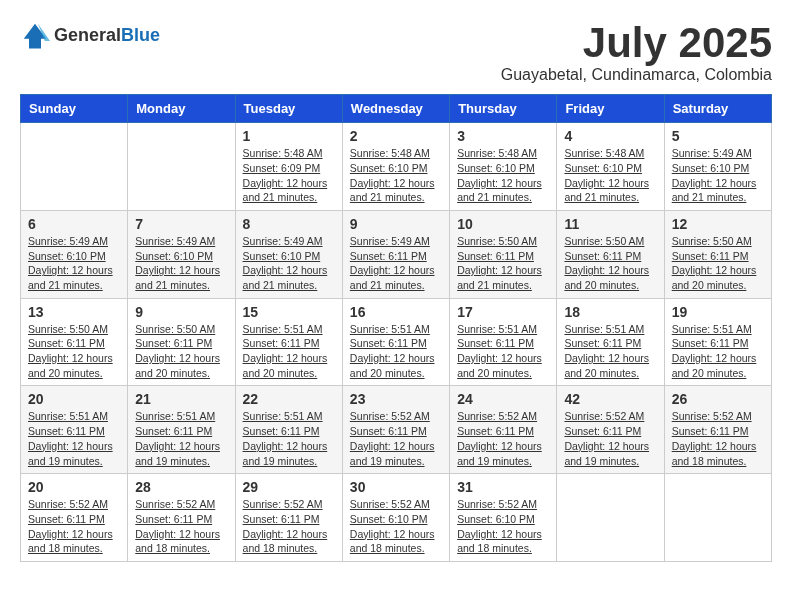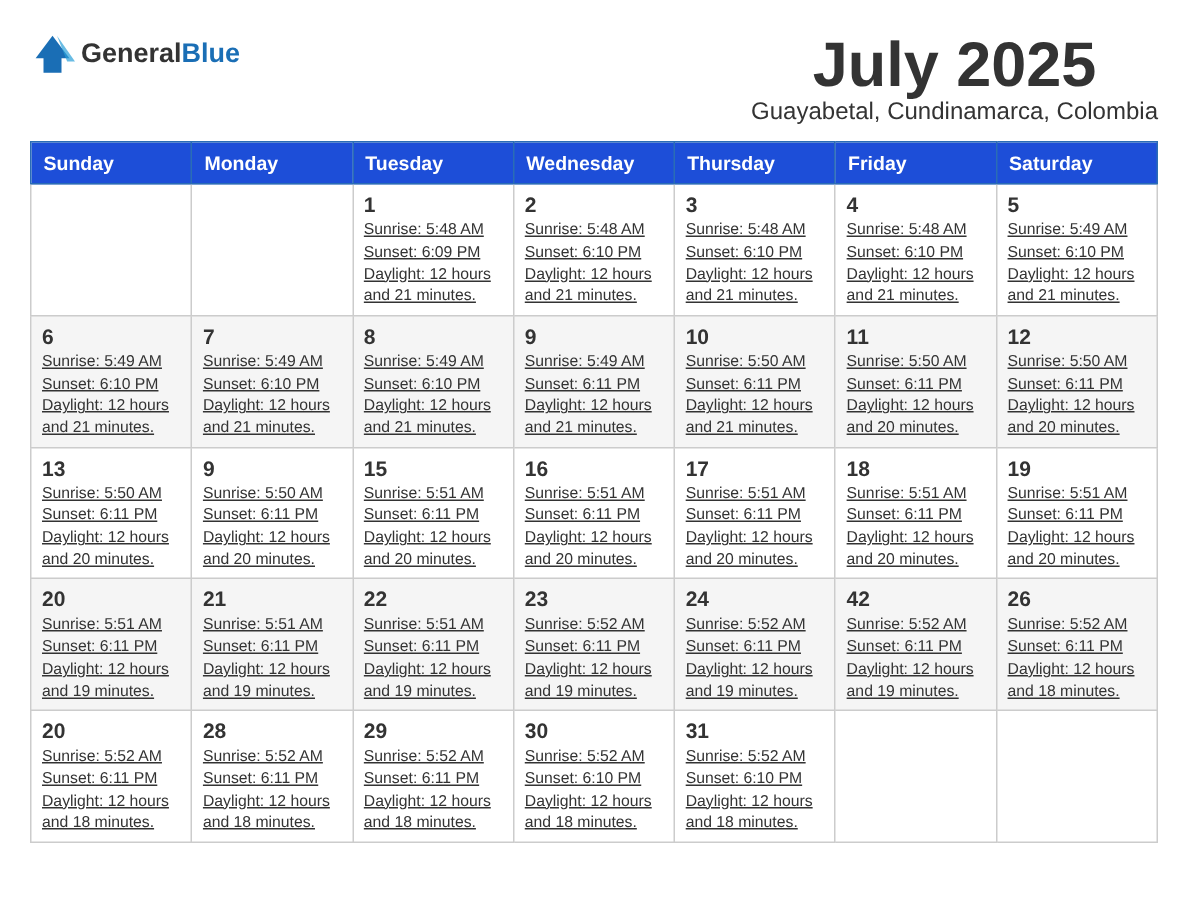--- a/index.html
+++ b/index.html
@@ -29,21 +29,21 @@
     .logo-text-blue {
       font-size: 18px;
       font-weight: bold;
       color: #1a6eb5;
     }
     .logo-icon {
       width: 30px;
       height: 30px;
     }
     .title-area {
-      text-align: center;
+      text-align: right;
     }
     .month-title {
       font-size: 42px;
       font-weight: bold;
       color: #333;
       line-height: 1.1;
     }
     .location-title {
       font-size: 16px;
       color: #333;

